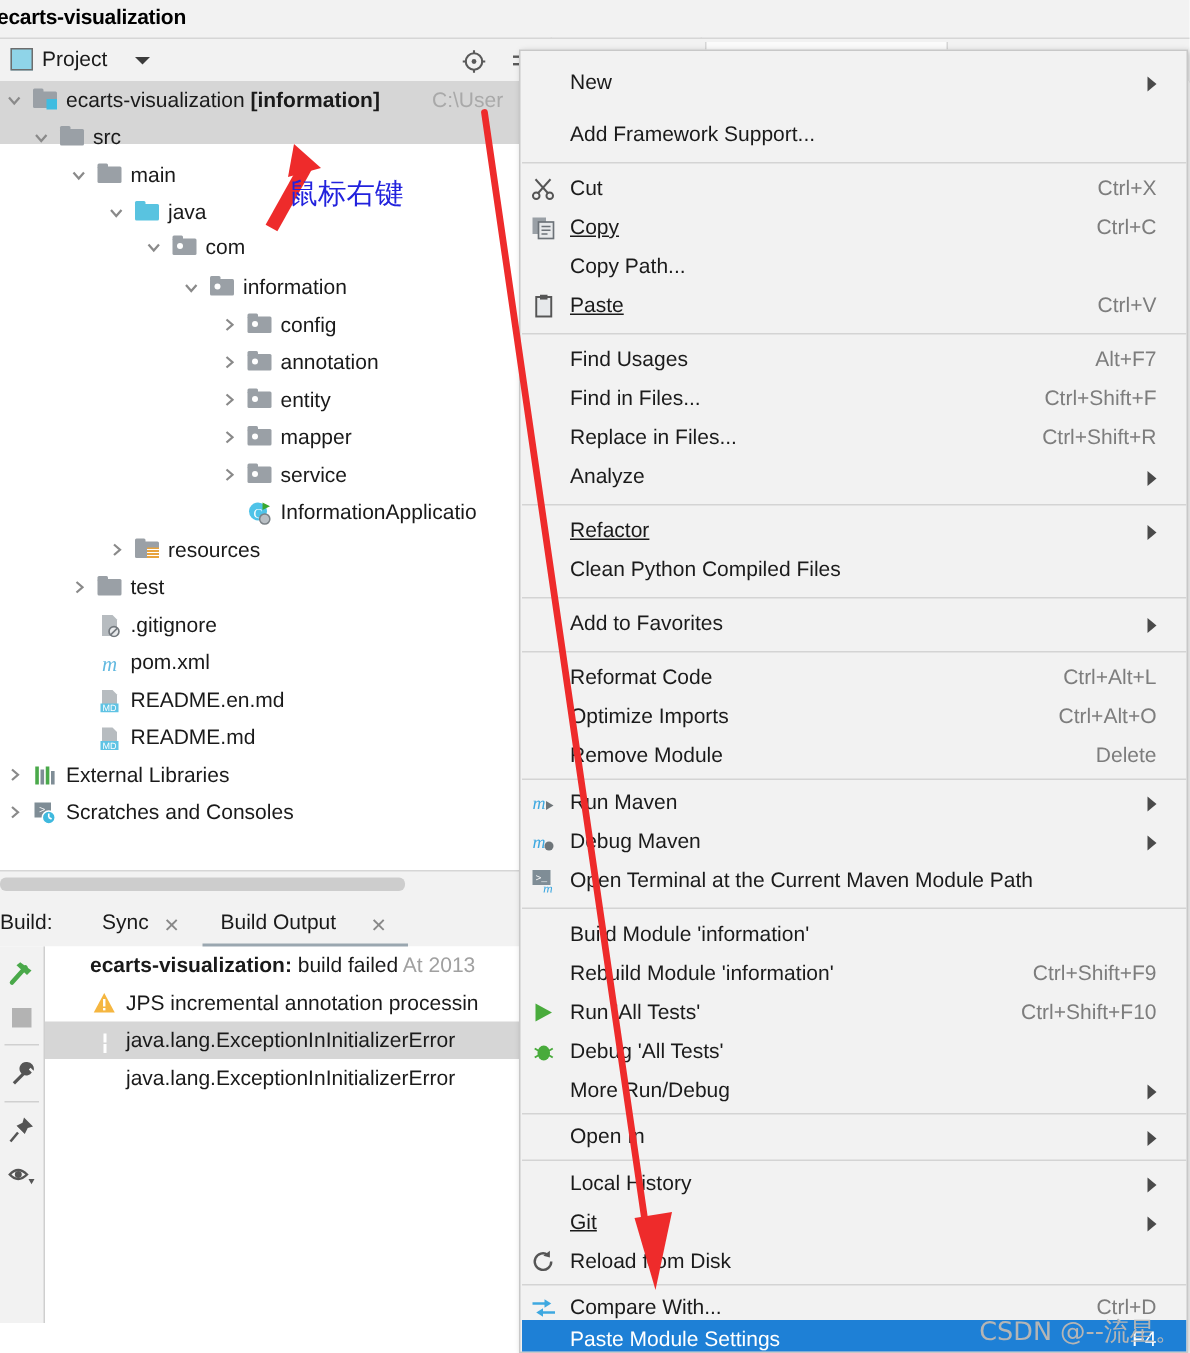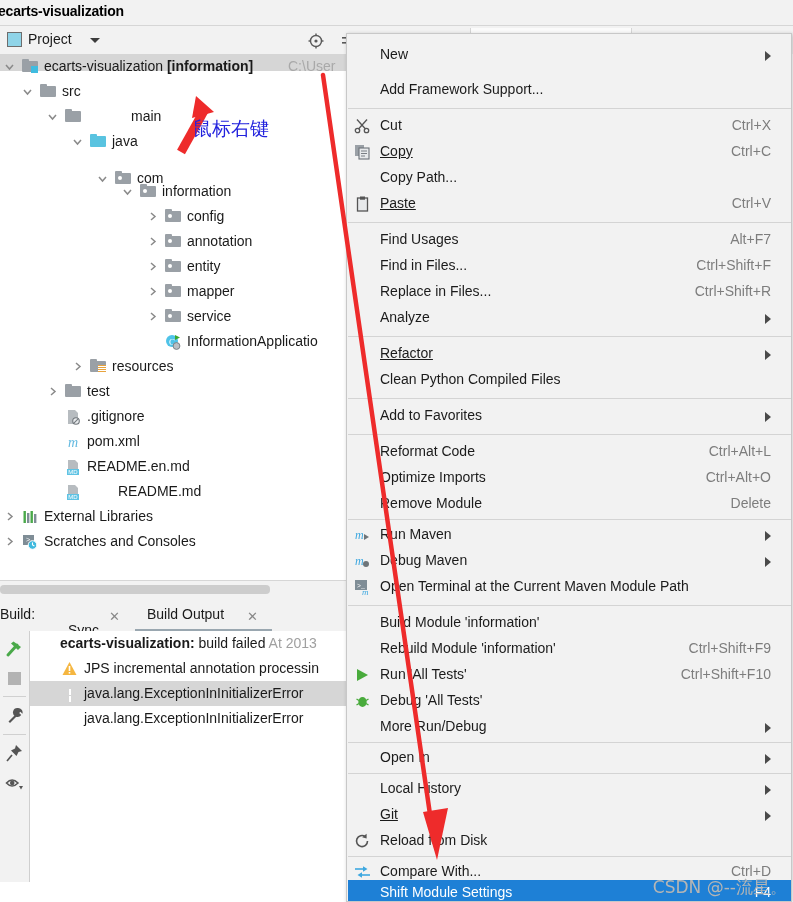--- a/index.html
+++ b/index.html
@@ -69,21 +69,21 @@
   .tab-blank .tabicon {
     position: absolute; left: 12px; top: 17px; width: 9px; height: 7px; background: #b7c4cd;
   }
 
   
   .tree {
     position: absolute; left: 0; top: 54px; width: 350px; height: 525px;
     background: #ffffff; overflow: hidden;
   }
   .row {
-    position: absolute; left: 0; width: 350px; height: 17px;
+    position: absolute; left: 0; width: 350px; height: 42px;
     white-space: nowrap;
   }
   .row.sel { background: #d6d6d6; }
   .row .arrow {
     position: absolute; top: 7px; width: 11px; height: 11px;
   }
   .row .ficon {
     position: absolute; top: 5px; width: 16px; height: 15px;
   }
   .row .lbl {
@@ -324,36 +324,36 @@
 
     <div class="row" style="top:50px;">
       <span class="arrow" style="left:47px;">
         <svg class="chev" viewBox="0 0 11 11">
             <path d="M2 4 L5.5 8 L9 4" fill="none" stroke="#8a8a8a" stroke-width="1.5"></path>
           </svg>
       </span>
       <span class="ficon" style="left:65px;">
         <span class="folder"><span class="tab"></span><span class="body"></span></span>
       </span>
-      <span class="lbl" style="left:87px;margin-left:44px;">main</span>
+      <span class="lbl" style="left:87px;">main</span>
     </div>
 
     <div class="row" style="top:75px;">
       <span class="arrow" style="left:72px;">
         <svg class="chev" viewBox="0 0 11 11">
             <path d="M2 4 L5.5 8 L9 4" fill="none" stroke="#8a8a8a" stroke-width="1.5"></path>
           </svg>
       </span>
       <span class="ficon" style="left:90px;">
         <span class="folder blue"><span class="tab"></span><span class="body"></span></span>
       </span>
       <span class="lbl" style="left:112px;">java</span>
     </div>
 
-    <div class="row" style="top:112px;">
+    <div class="row" style="top:98px;">
       <span class="arrow" style="left:97px;">
         <svg class="chev" viewBox="0 0 11 11">
             <path d="M2 4 L5.5 8 L9 4" fill="none" stroke="#8a8a8a" stroke-width="1.5"></path>
           </svg>
       </span>
       <span class="ficon" style="left:115px;">
         <span class="folder"><span class="tab"></span><span class="body"></span><span class="dot"></span></span>
       </span>
       <span class="lbl" style="left:137px;">com</span>
     </div>
@@ -498,21 +498,21 @@
     </div>
 
     <div class="row" style="top:425px;">
       <span class="ficon" style="left:65px;">
         <svg width="16" height="16" viewBox="0 0 16 16">
           <path d="M3 1 h7 l3 3 v7 h-10 z" fill="#b7bcc0"></path>
           <rect x="2" y="10" width="12" height="6" fill="#5fc3e4"></rect>
           <text x="8" y="15" font-size="6" font-family="Liberation Sans, sans-serif" fill="#ffffff" text-anchor="middle">MD</text>
         </svg>
       </span>
-      <span class="lbl" style="left:87px;margin-left:31px;">README.md</span>
+      <span class="lbl" style="left:87px;">README.md</span>
     </div>
 
     <div class="row" style="top:450px;">
       <span class="arrow" style="left:4px;">
         <svg class="chev" viewBox="0 0 11 11">
             <path d="M4 2 L8 5.5 L4 9" fill="none" stroke="#8a8a8a" stroke-width="1.5"></path>
           </svg>
       </span>
       <span class="ficon" style="left:22px;">
         <svg width="16" height="16" viewBox="0 0 16 16">
@@ -544,21 +544,21 @@
     </div>
   </div>
 
   <div class="buildpanel">
     <div class="scrollarea">
       <div class="hscroll"></div>
     </div>
 
     <div class="tabsbar">
       <span class="buildlabel" style="left:0px;">Build:</span>
-      <span class="btab" style="left:68px;margin-top:16px;">Sync</span>
+      <span class="btab" style="left:68px;">Sync</span>
       <span class="xclose" style="left:109px;">✕</span>
       <span class="btab active" style="left:147px;">Build Output</span>
       <span class="xclose" style="left:247px;">✕</span>
       <div class="btab-underline" style="left:135px; width:137px;"></div>
     </div>
 
     <div class="sidebar">
       <span class="sbtn" style="top:8px;">
         <svg width="19" height="19" viewBox="0 0 19 19">
           <path d="M3 16 L12 6" stroke="#4aa94a" stroke-width="3" stroke-linecap="round"></path>
@@ -836,21 +836,21 @@
           <line x1="16" y1="11" x2="6" y2="11" stroke="#3ea8e0" stroke-width="1.6"></line>
           <polygon points="8,8.2 3.5,11 8,13.8" fill="#3ea8e0"></polygon>
         </svg>
       </span>
       <span class="mlabel">Compare With...</span>
       <span class="mshort">Ctrl+D</span>
     </div>
     <div class="msep" style="top:853px;"></div>
 
     <div class="mi hl" style="top:846px; height:26px;">
-      <span class="mlabel">Shift Module Settings</span>
+      <span class="mlabel">Paste Module Settings</span>
       <span class="mshort">F4</span>
     </div>
 
   </div>
 
   <svg class="arrow-svg" width="793" height="902">
 
     <path d="M181 152 L205 109" stroke="#ee2b2b" stroke-width="9" stroke-linecap="butt"></path>
     <polygon points="196,96 214,112 192,118" fill="#ee2b2b"></polygon>
 

